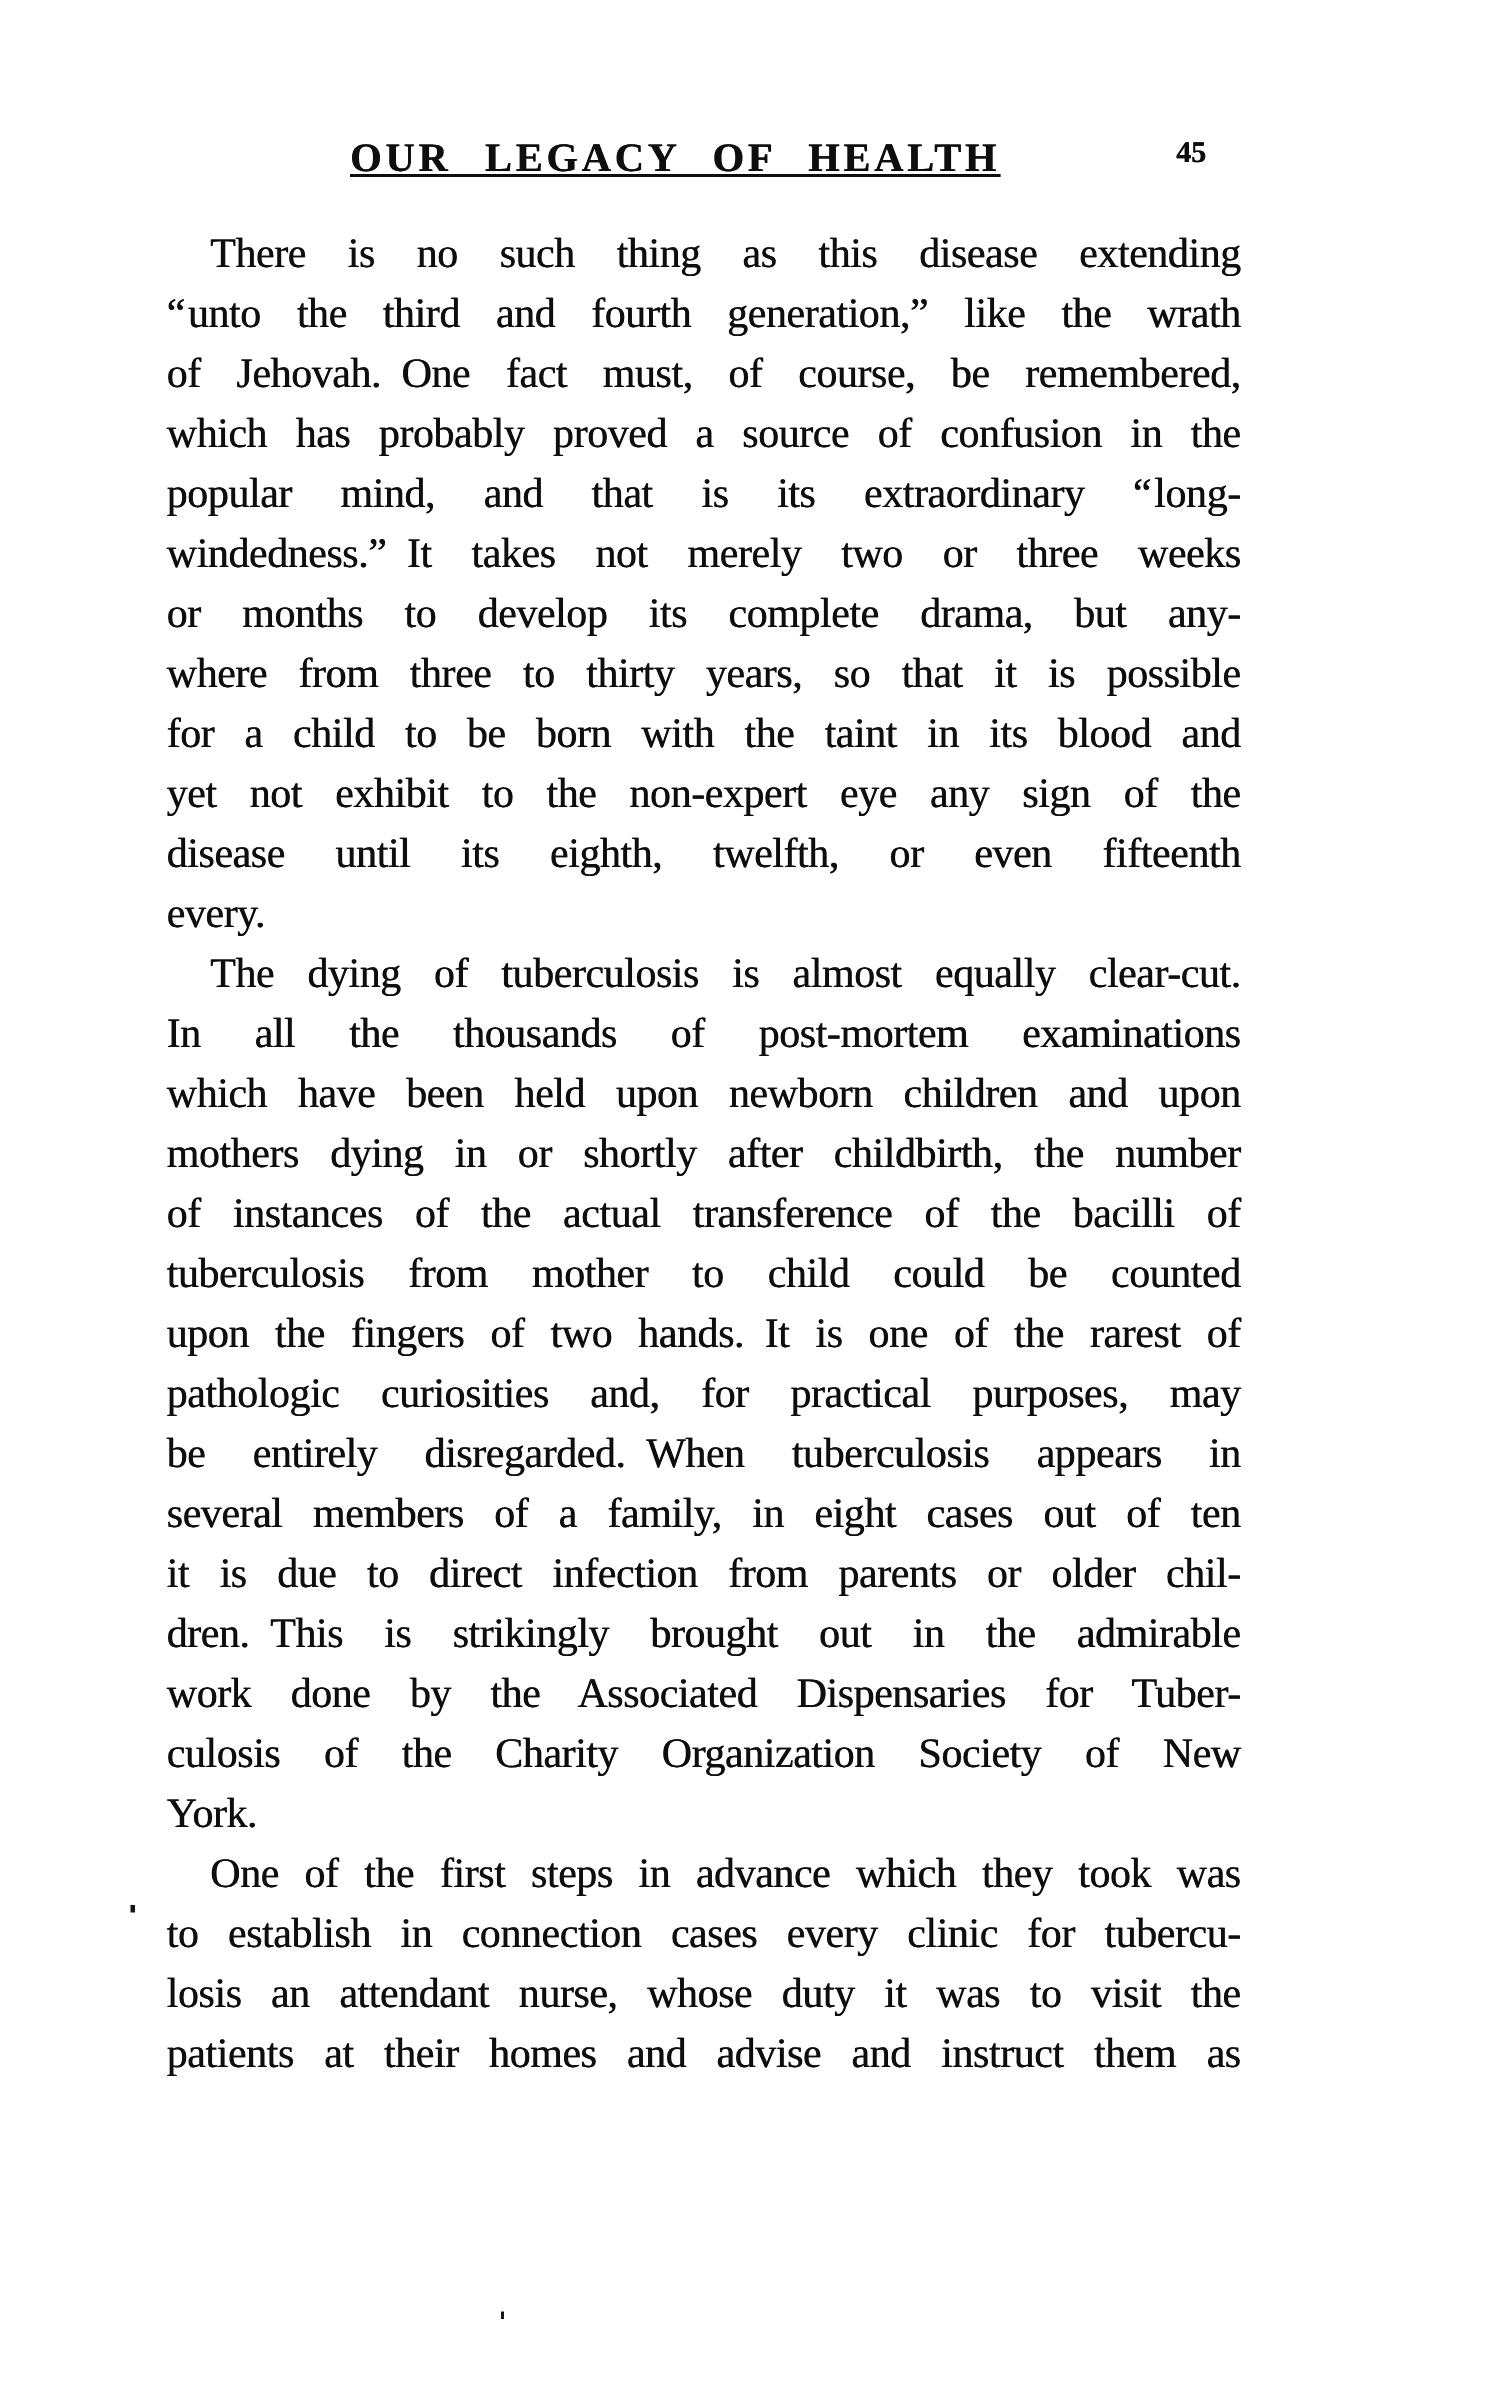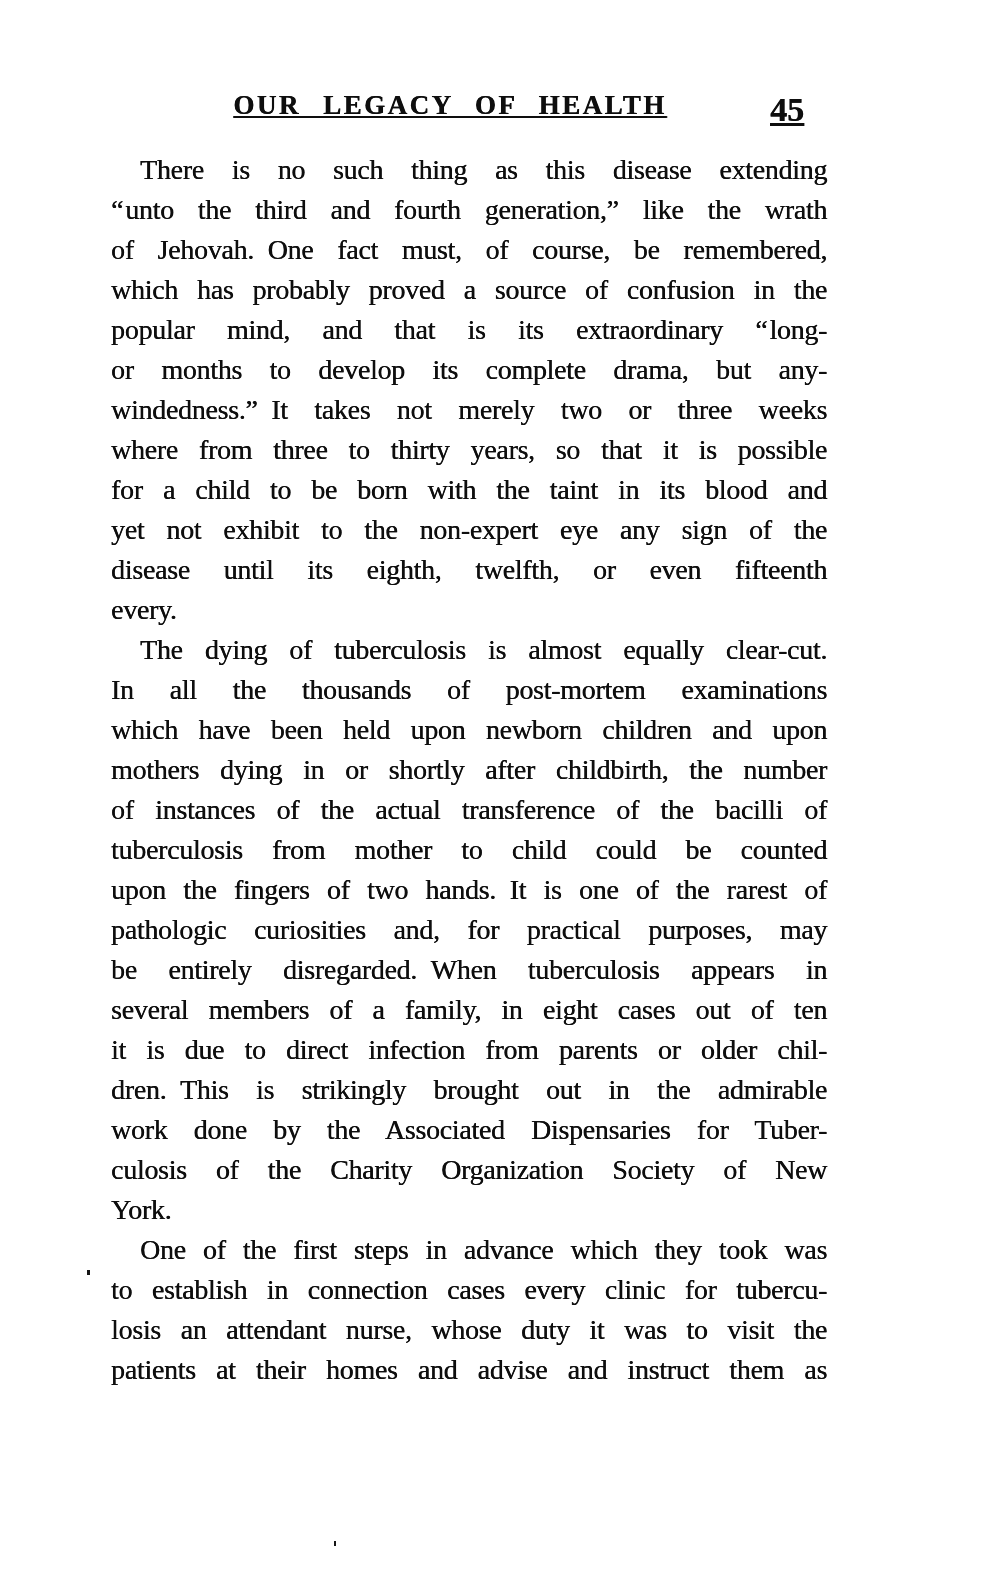--- a/index.html
+++ b/index.html
@@ -29,24 +29,23 @@
     font-weight: bold;
     letter-spacing: 2.5px;
     word-spacing: 13px;
     text-shadow: 0.4px 0 0 currentColor;
     text-decoration: underline;
   }
   .page-number {
     position: absolute;
     right: 4px;
     top: 1px;
-    font-size: 34px;
+    font-size: 20px;
     font-weight: bold;
     text-shadow: 0.4px 0 0 currentColor;
-    text-decoration: underline;
   }
   .text-block {
     position: absolute;
     left: 92px;
     top: 150px;
     width: 716px;
     font-size: 28px;
     line-height: 40px;
     letter-spacing: -0.3px;
     text-shadow: 0.35px 0 0 currentColor;
@@ -78,22 +77,22 @@
     <div class="running-title">OUR LEGACY OF HEALTH</div>
     <div class="page-number">45</div>
   </div>
 
   <div class="text-block">
       <div class="line indent">There is no such thing as this disease extending</div>
       <div class="line">“ unto the third and fourth generation,” like the wrath</div>
       <div class="line">of Jehovah. One fact must, of course, be remembered,</div>
       <div class="line">which has probably proved a source of confusion in the</div>
       <div class="line">popular mind, and that is its extraordinary “ long-</div>
+      <div class="line">windedness.” It takes not merely two or three weeks</div>
       <div class="line">or months to develop its complete drama, but any-</div>
-      <div class="line">windedness.” It takes not merely two or three weeks</div>
       <div class="line">where from three to thirty years, so that it is possible</div>
       <div class="line">for a child to be born with the taint in its blood and</div>
       <div class="line">yet not exhibit to the non-expert eye any sign of the</div>
       <div class="line">disease until its eighth, twelfth, or even fifteenth</div>
       <div class="line endline">every.</div>
       <div class="line indent">The dying of tuberculosis is almost equally clear-cut.</div>
       <div class="line">In all the thousands of post-mortem examinations</div>
       <div class="line">which have been held upon newborn children and upon</div>
       <div class="line">mothers dying in or shortly after childbirth, the number</div>
       <div class="line">of instances of the actual transference of the bacilli of</div>

